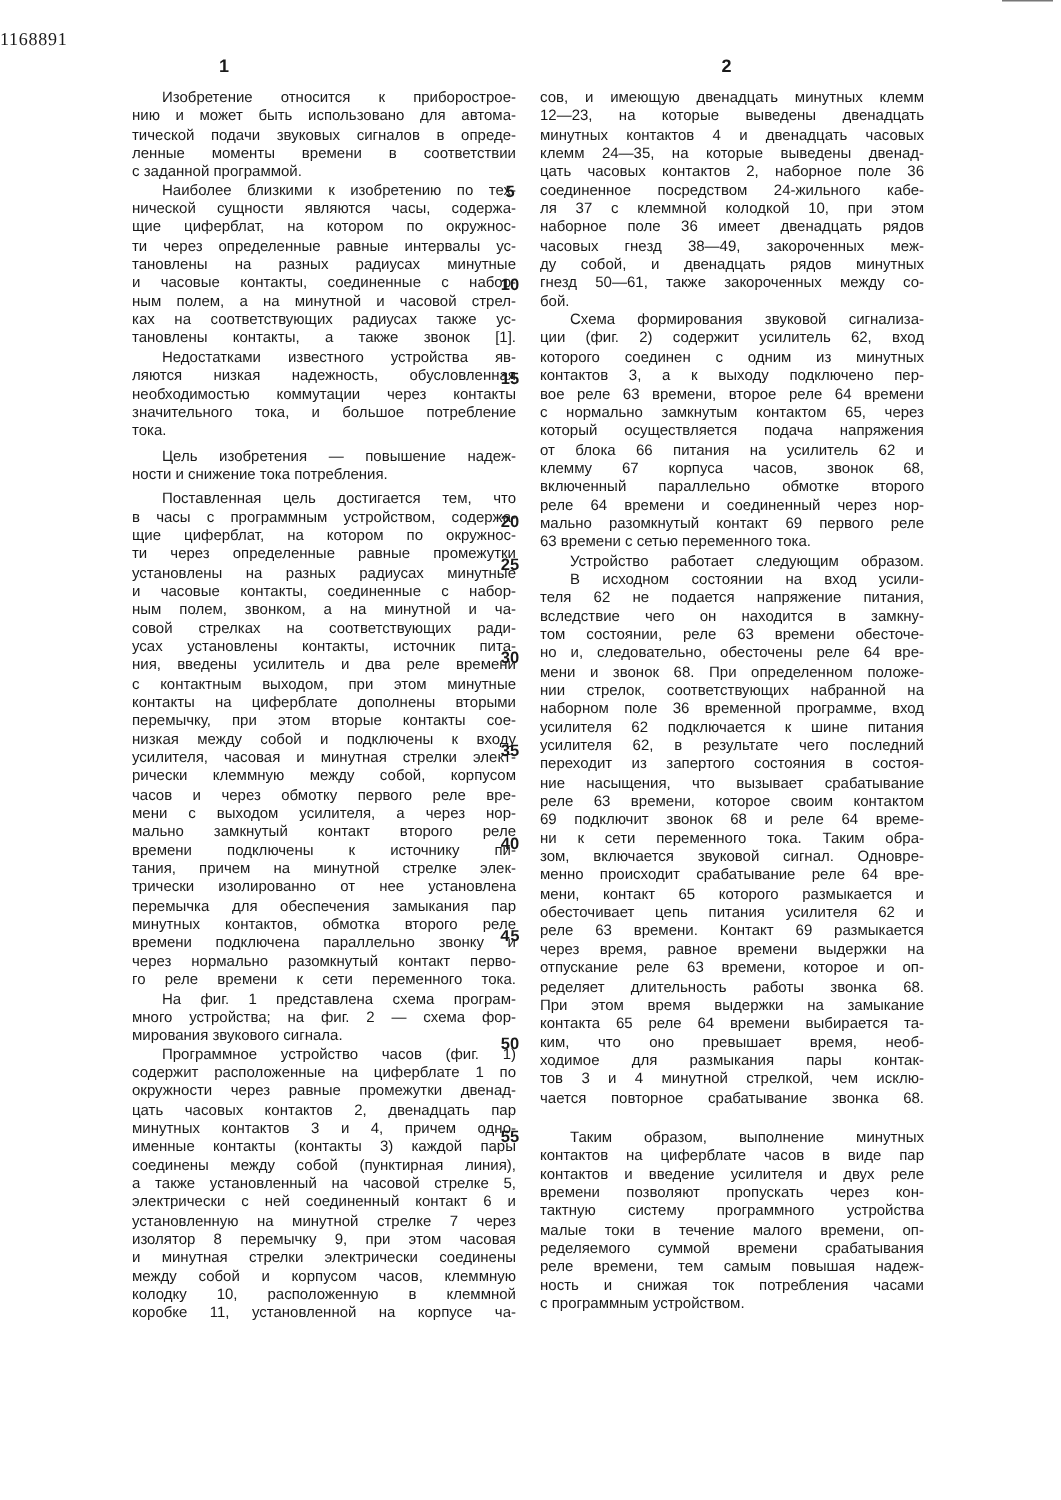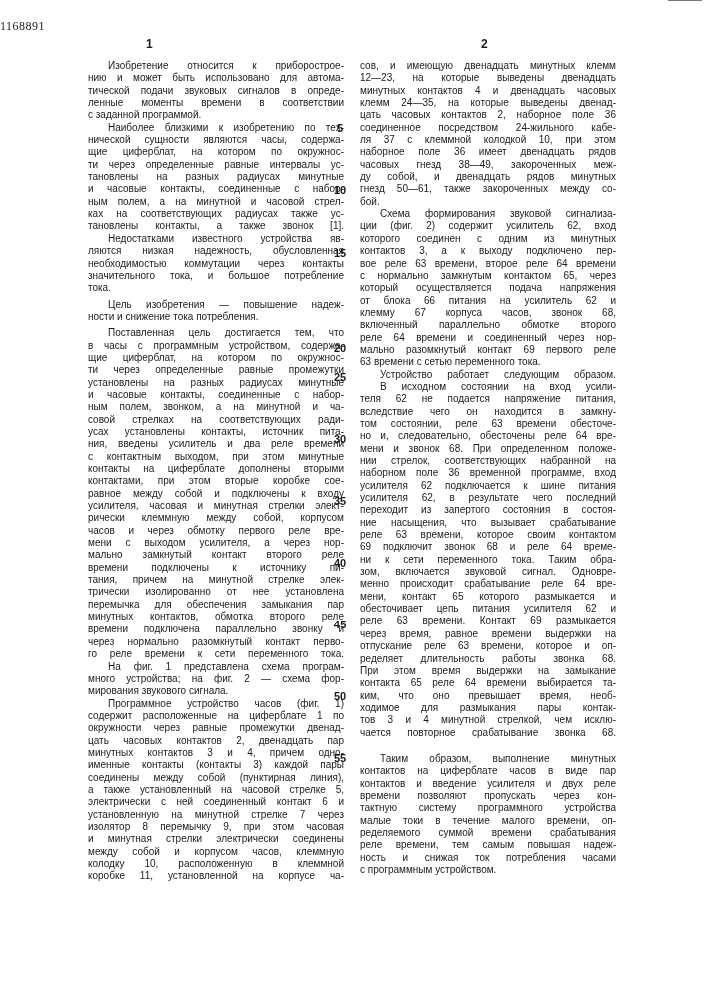--- a/index.html
+++ b/index.html
@@ -80,22 +80,22 @@
     <div class="line">щие циферблат, на котором по окружнос-</div>
     <div class="line">ти через определенные равные промежутки</div>
     <div class="line">установлены на разных радиусах минутные</div>
     <div class="line">и часовые контакты, соединенные с набор-</div>
     <div class="line">ным полем, звонком, а на минутной и ча-</div>
     <div class="line">совой стрелках на соответствующих ради-</div>
     <div class="line">усах установлены контакты, источник пита-</div>
     <div class="line">ния, введены усилитель и два реле времени</div>
     <div class="line">с контактным выходом, при этом минутные</div>
     <div class="line">контакты на циферблате дополнены вторыми</div>
-    <div class="line">контактами, при этом вторые коробке сое-</div>
-    <div class="line">равное между собой и подключены к входу</div>
+    <div class="line">перемычку, при этом вторые контакты сое-</div>
+    <div class="line">низкая между собой и подключены к входу</div>
     <div class="line">усилителя, часовая и минутная стрелки элект-</div>
     <div class="line">рически клеммную между собой, корпусом</div>
     <div class="line">часов и через обмотку первого реле вре-</div>
     <div class="line">мени с выходом усилителя, а через нор-</div>
     <div class="line">мально замкнутый контакт второго реле</div>
     <div class="line">времени подключены к источнику пи-</div>
     <div class="line">тания, причем на минутной стрелке элек-</div>
     <div class="line">трически изолированно от нее установлена</div>
     <div class="line">перемычка для обеспечения замыкания пар</div>
     <div class="line">минутных контактов, обмотка второго реле</div>

